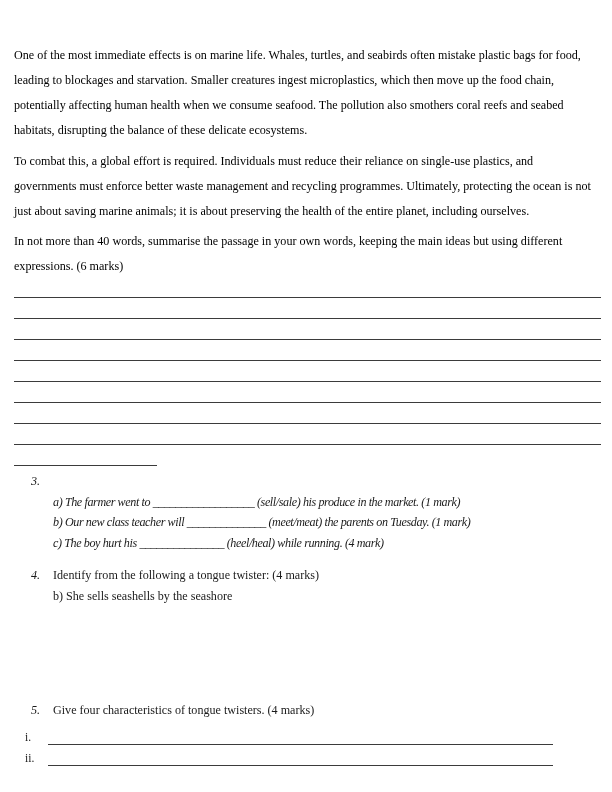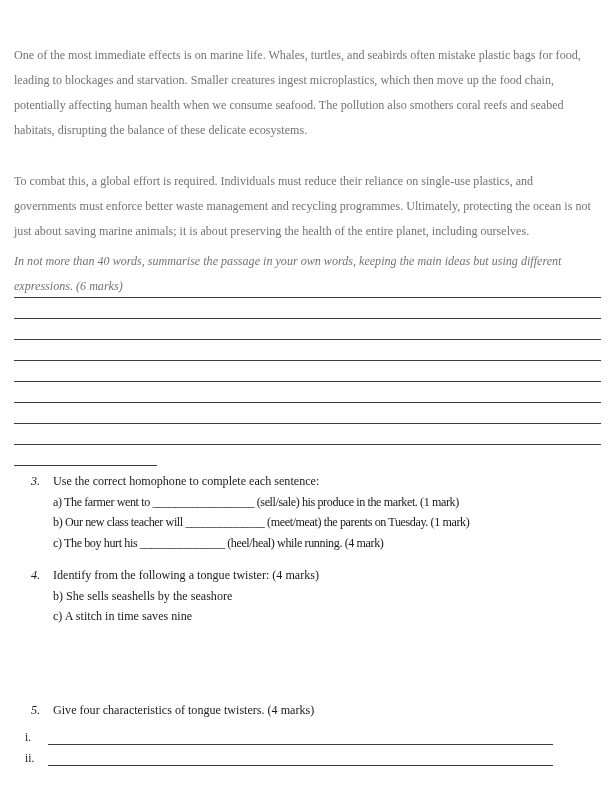--- a/index.html
+++ b/index.html
@@ -23,21 +23,21 @@
   }
 
   
   .passage {
     position: absolute;
     left: 14px;
     width: 584px;
     font-size: 12.1px;
     line-height: 25px;
     text-align: left;
-    color: #737373;
+    color: #000000;
   }
   .passage p {
     margin: 0 0 5px 0;
   }
   #para-block { top: 43px; }
 
   
   .rules {
     position: absolute;
     left: 14px;
@@ -81,20 +81,21 @@
     font-style: italic;
     font-size: 12.1px;
   }
   .q-sub {
     padding-left: 53px;
     min-height: 20.5px;
   }
 
   .blank-fill {
     letter-spacing: -0.4px;
+    font-style: italic;
   }
 
   
   .roman-list {
     position: absolute;
     left: 0;
     width: 612px;
     font-size: 12.1px;
   }
   .roman-row {
@@ -118,53 +119,51 @@
     background: #3b3b3b;
   }
 </style>
 </head>
 <body>
 
 <div class="page">
 
   <div class="passage" id="para-block">
     <p>One of the most immediate effects is on marine life. Whales, turtles, and seabirds often mistake plastic bags for food, leading to blockages and starvation. Smaller creatures ingest microplastics, which then move up the food chain, potentially affecting human health when we consume seafood. The pollution also smothers coral reefs and seabed habitats, disrupting the balance of these delicate ecosystems.</p>
-    <p style="margin-top:26px;">To combat this, a global effort is required. Individuals must reduce their reliance on single-use plastics, and governments must enforce better waste management and recycling programmes. Ultimately, protecting the ocean is not just about saving marine animals; it is about preserving the health of the entire planet, including ourselves.</p>
-    <p style="margin-top:4px;font-style:italic;">In not more than 40 words, summarise the passage in your own words, keeping the main ideas but using different expressions. (6 marks)</p>
+    <p style="margin-top:6px;">To combat this, a global effort is required. Individuals must reduce their reliance on single-use plastics, and governments must enforce better waste management and recycling programmes. Ultimately, protecting the ocean is not just about saving marine animals; it is about preserving the health of the entire planet, including ourselves.</p>
+    <p style="margin-top:4px;">In not more than 40 words, summarise the passage in your own words, keeping the main ideas but using different expressions. (6 marks)</p>
   </div>
 
   <div class="rules">
     <div class="rule-line"></div>
     <div class="rule-line"></div>
     <div class="rule-line"></div>
     <div class="rule-line"></div>
     <div class="rule-line"></div>
     <div class="rule-line"></div>
     <div class="rule-line"></div>
     <div class="rule-line"></div>
     <div class="rule-line short"></div>
   </div>
 
   <div class="question" style="top:471px;">
     <div class="q-head">
       <span class="q-num">3.</span>
-      <span>Use the correct homophone to complete each sentence:</span>
     </div>
     <div class="q-sub blank-fill">a) The farmer went to __________________ (sell/sale) his produce in the market. (1 mark)</div>
     <div class="q-sub blank-fill">b) Our new class teacher will ______________ (meet/meat) the parents on Tuesday. (1 mark)</div>
     <div class="q-sub blank-fill">c) The boy hurt his _______________ (heel/heal) while running. (4 mark)</div>
   </div>
 
   <div class="question" style="top:565px;">
     <div class="q-head">
       <span class="q-num">4.</span>
       <span>Identify from the following a tongue twister: (4 marks)</span>
     </div>
     <div class="q-sub">b) She sells seashells by the seashore</div>
-    <div class="q-sub">c) A stitch in time saves nine</div>
   </div>
 
   <div class="question" style="top:700px;">
     <div class="q-head">
       <span class="q-num">5.</span>
       <span>Give four characteristics of tongue twisters. (4 marks)</span>
     </div>
   </div>
 
   <div class="roman-list" style="top:729px;">

